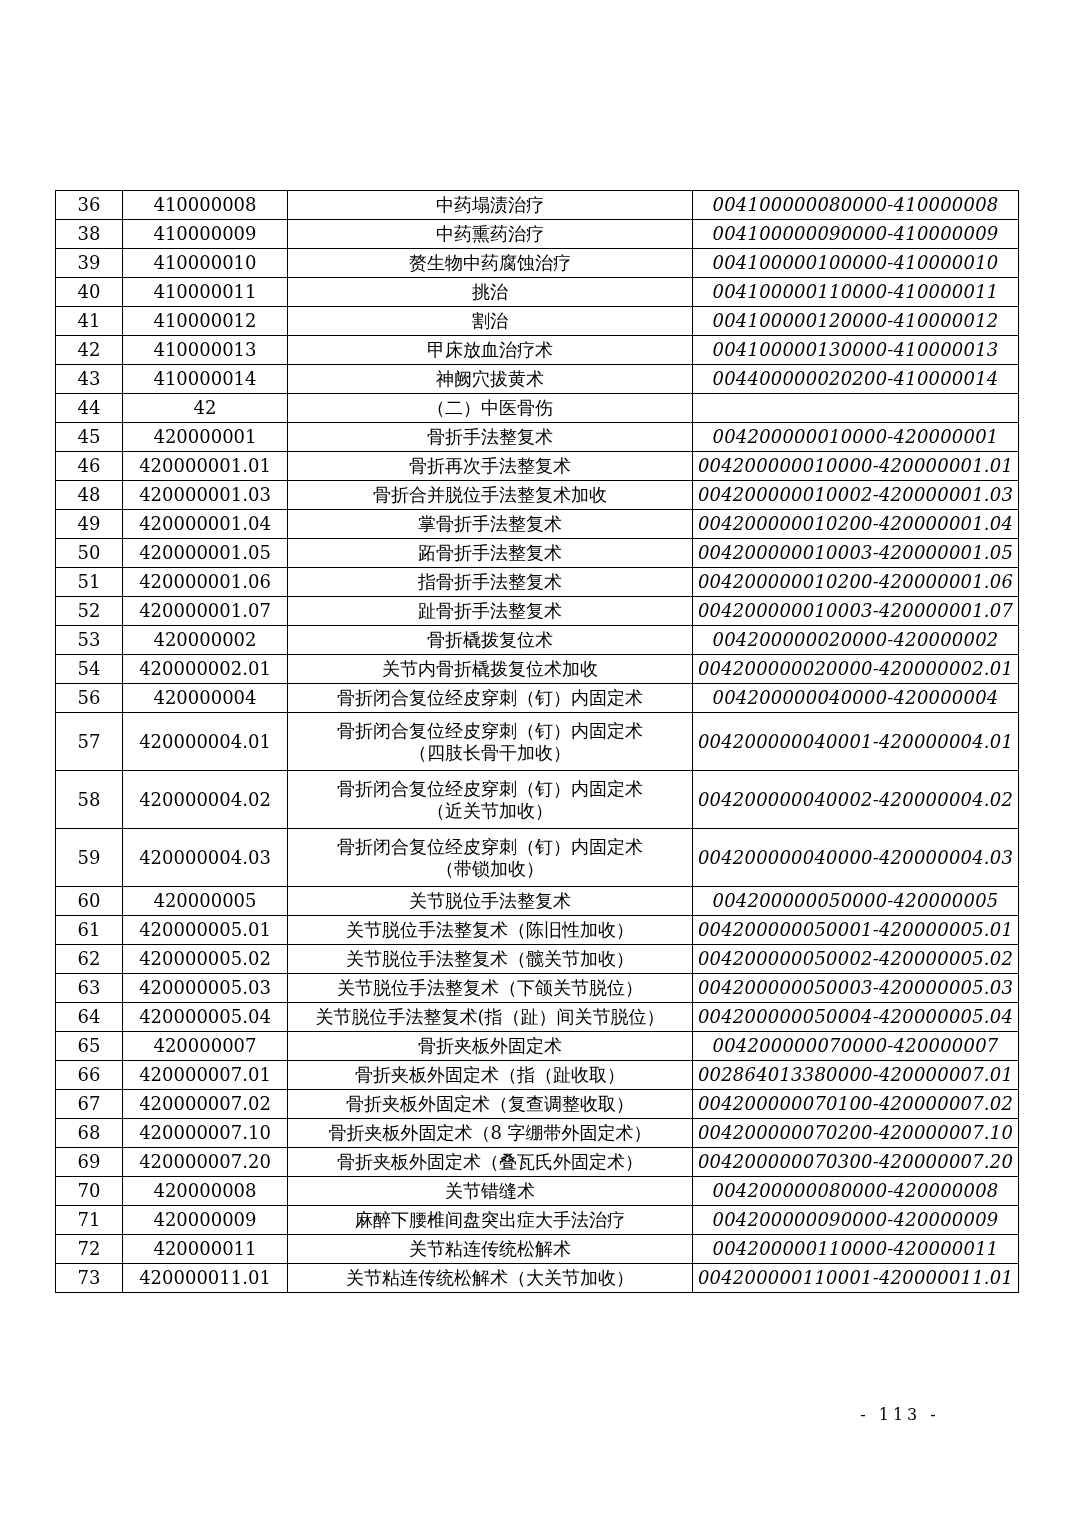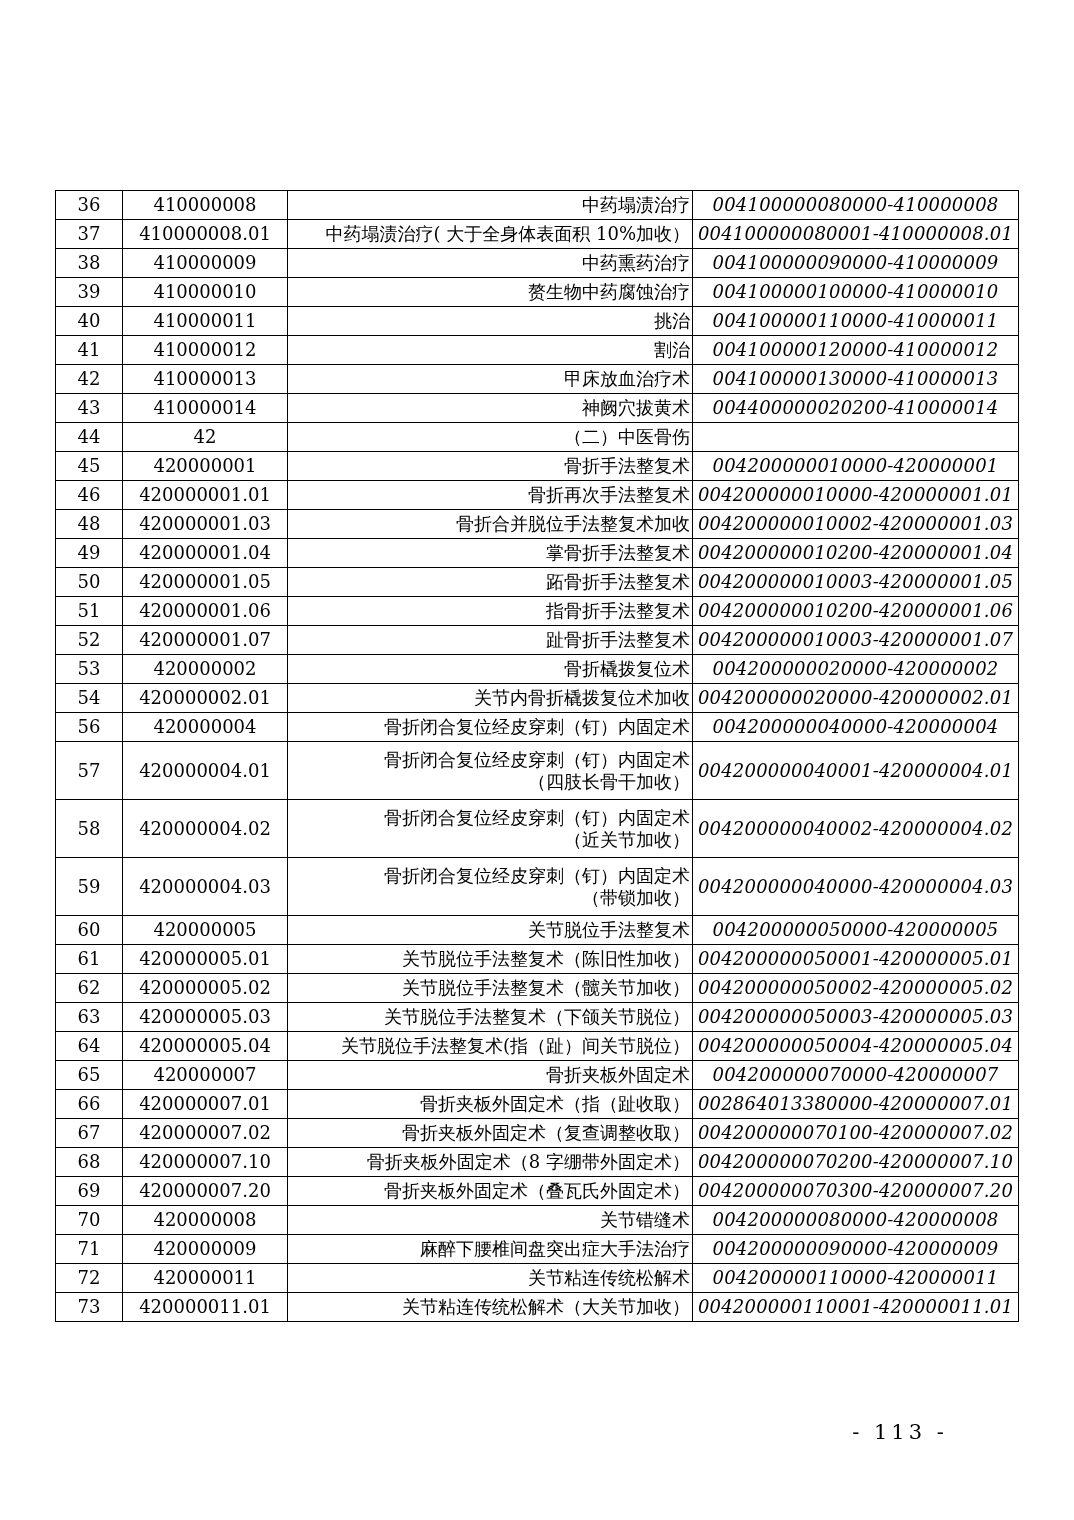--- a/index.html
+++ b/index.html
@@ -35,31 +35,30 @@
     white-space: nowrap;
     overflow: hidden;
   }
   table.code-table tr.tall td {
     height: 57px;
   }
   td.col-num   { font-size: 19px; }
   td.col-code  { font-size: 19px; }
   td.col-name  { font-size: 18px; }
   td.col-long  { font-size: 18px; letter-spacing: 0.2px; font-style: italic; }
-  .name-line { white-space: nowrap; text-align: right; }
+  .name-line { white-space: nowrap; }
   .page-number {
     position: absolute;
     left: 840px;
     top: 1405px;
     width: 120px;
     text-align: center;
-    font-size: 21px;
+    font-size: 16px;
     letter-spacing: 4px;
     color: #000000;
-    margin-top: 15px;
   }
 </style>
 </head>
 <body>
 
 <div class="page">
 
   <table class="code-table">
     <colgroup>
       <col style="width:67px">
@@ -70,28 +69,20 @@
     <tbody>
         <tr>
           <td class="col-num">36</td>
           <td class="col-code">410000008</td>
           <td class="col-name">
             <div class="name-line">中药塌渍治疗</div>
           </td>
           <td class="col-long">004100000080000-410000008</td>
         </tr>
         <tr>
-          <td class="col-num">37</td>
-          <td class="col-code">410000008.01</td>
-          <td class="col-name">
-            <div class="name-line">中药塌渍治疗( 大于全身体表面积 10%加收）</div>
-          </td>
-          <td class="col-long">004100000080001-410000008.01</td>
-        </tr>
-        <tr>
           <td class="col-num">38</td>
           <td class="col-code">410000009</td>
           <td class="col-name">
             <div class="name-line">中药熏药治疗</div>
           </td>
           <td class="col-long">004100000090000-410000009</td>
         </tr>
         <tr>
           <td class="col-num">39</td>
           <td class="col-code">410000010</td>

